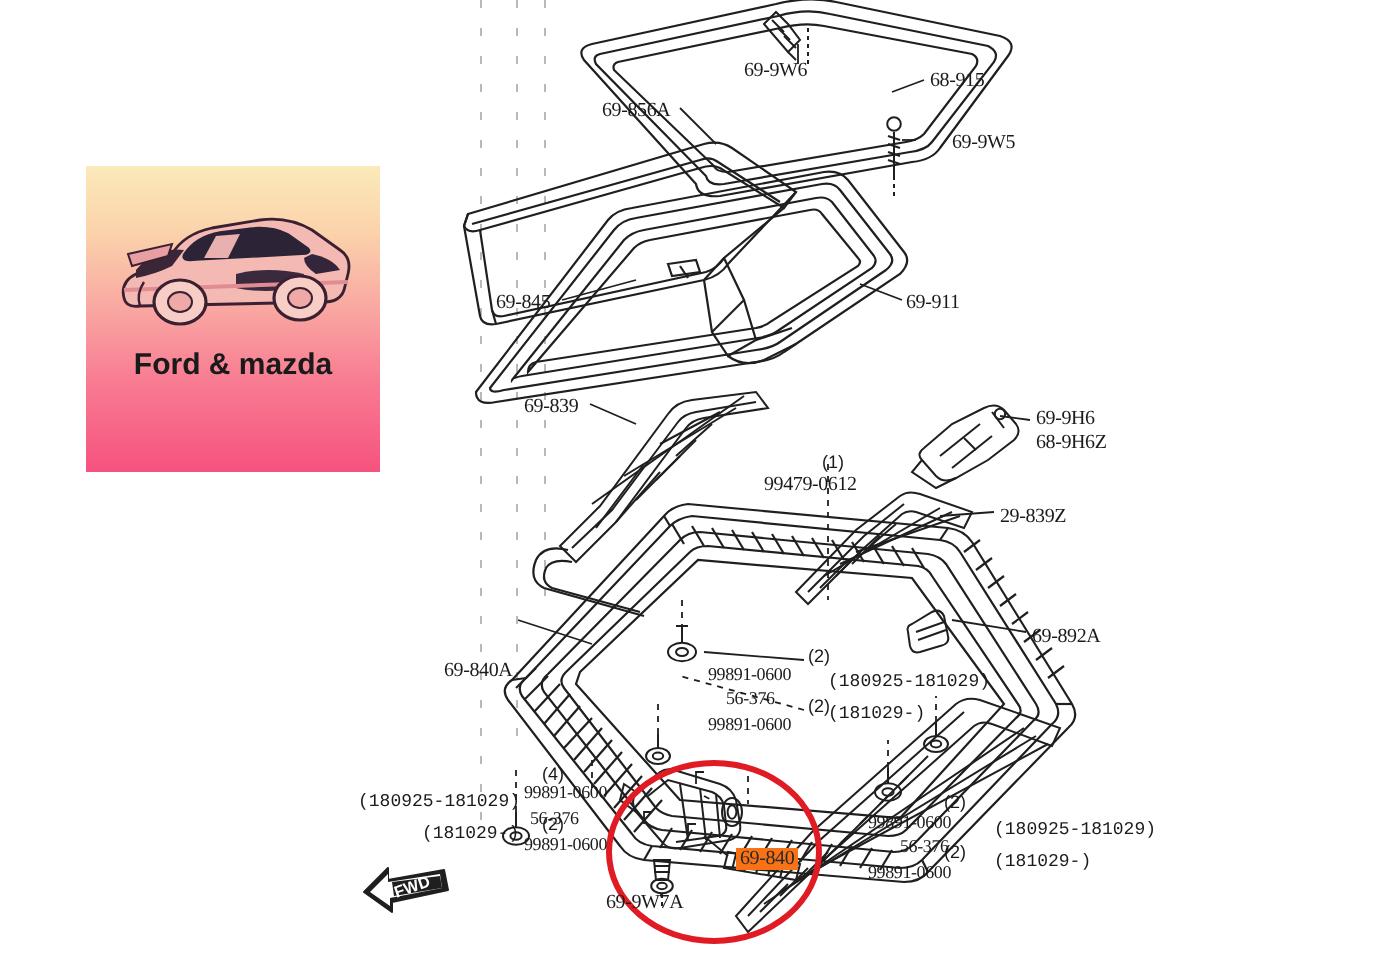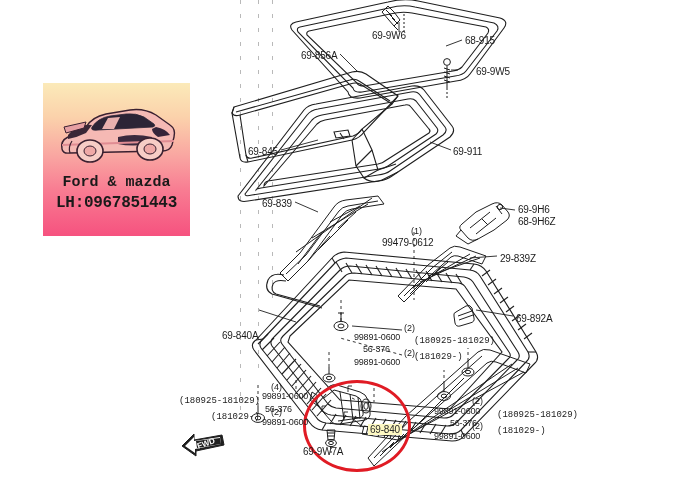--- a/index.html
+++ b/index.html
@@ -20,21 +20,21 @@
   #diagram-svg {
     position: absolute;
     left: 0; top: 0;
     width: 691px;
     height: 480px;
   }
 
   
   .callout {
     position: absolute;
-    font-family: Liberation Sans, sans-serif;
+    font-family: Liberation Serif, serif;
     font-size: 10px;
     color: #1b1b1b;
     white-space: nowrap;
     letter-spacing: -0.2px;
     line-height: 11px;
   }
   .callout.small {
     font-size: 9px;
     line-height: 10px;
   }
@@ -50,21 +50,21 @@
     position: absolute;
     font-family: Liberation Mono, monospace;
     font-size: 9px;
     color: #1b1b1b;
     white-space: nowrap;
     line-height: 10px;
   }
 
   
   .callout.highlight {
-    background: #fef9c3;
+    background: #f97316;
     color: #2a2a2a;
     padding: 0 2px;
   }
 
   
   #watermark {
     position: absolute;
     left: 43px;
     top: 83px;
     width: 147px;
@@ -83,21 +83,21 @@
     top: 14px;
     width: 122px;
     height: 72px;
   }
   #watermark-text {
     position: absolute;
     left: 0;
     top: 90px;
     width: 147px;
     text-align: center;
-    font-family: Liberation Mono, monospace;
+    font-family: Liberation Sans, sans-serif;
     font-weight: bold;
     font-size: 15px;
     color: #1a1a1a;
     line-height: 20px;
     letter-spacing: 0px;
   }
   #watermark-text .line2 {
     font-size: 16px;
     letter-spacing: -0.3px;
   }
@@ -435,21 +435,20 @@
         <path d="M6 48 L118 44" stroke="#e08c93" stroke-width="2" fill="none"></path>
         <ellipse cx="34" cy="54" rx="13" ry="11" fill="#f7cdc6" stroke="#3a2030" stroke-width="1.6"></ellipse>
         <ellipse cx="34" cy="54" rx="6" ry="5" fill="#efa9a7" stroke="#3a2030" stroke-width="1"></ellipse>
         <ellipse cx="94" cy="52" rx="13" ry="11" fill="#f7cdc6" stroke="#3a2030" stroke-width="1.6"></ellipse>
         <ellipse cx="94" cy="52" rx="6" ry="5" fill="#efa9a7" stroke="#3a2030" stroke-width="1"></ellipse>
         <path d="M16 44 Q12 50 14 56" stroke="#3a2030" stroke-width="1.2" fill="none"></path>
       </g>
     </svg>
     <div id="watermark-text">
       <div class="line1">Ford &amp; mazda</div>
-      <div class="line2">LH:0967851443</div>
     </div>
   </div>
 
   <div id="fwd-marker">
     <svg viewBox="0 0 46 26" width="46" height="26">
       <path d="M2 14 L14 2 L14 8 L42 3 L44 13 L16 19 L16 24 Z" fill="#1f1f1f" stroke="#1f1f1f" stroke-width="1" stroke-linejoin="round"></path>
       <path d="M5 14 L14 5 L14 9 L40 5 L41 12 L15 17 L15 21 Z" fill="#ffffff"></path>
       <path d="M16 9 L40 6 L41 12 L17 16 Z" fill="#1f1f1f"></path>
     </svg>
     <div class="fwd-label">FWD</div>

